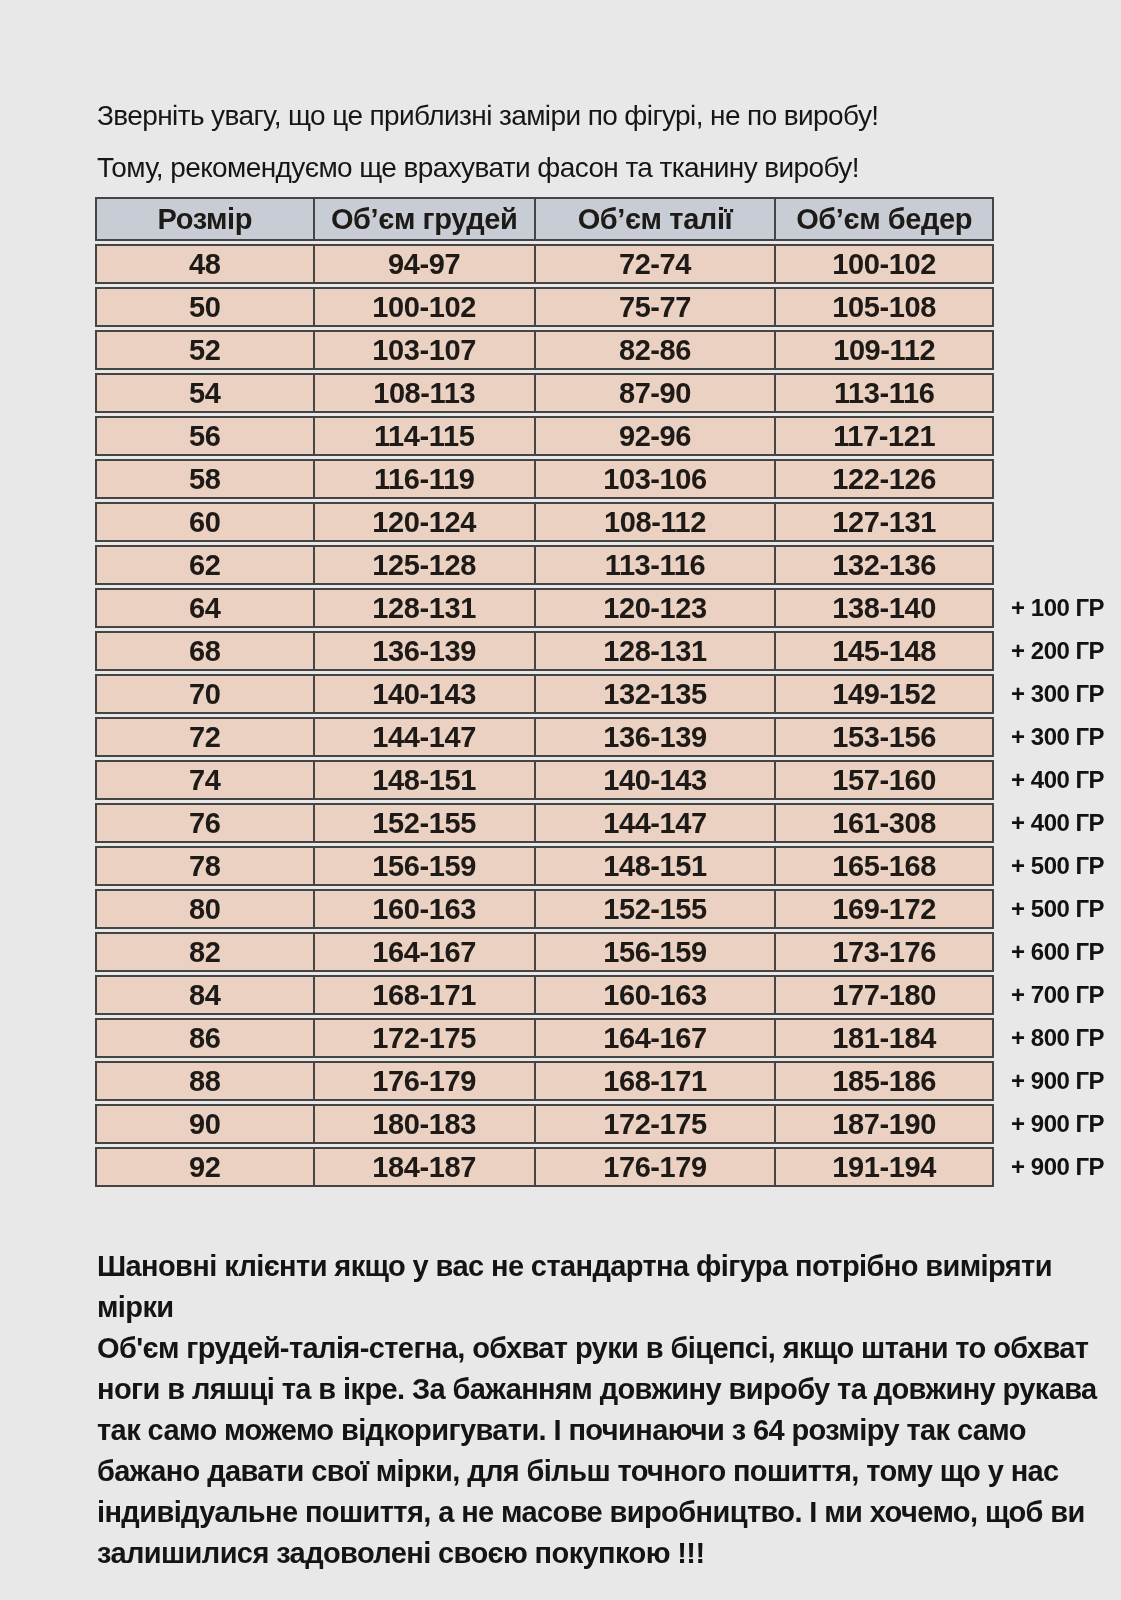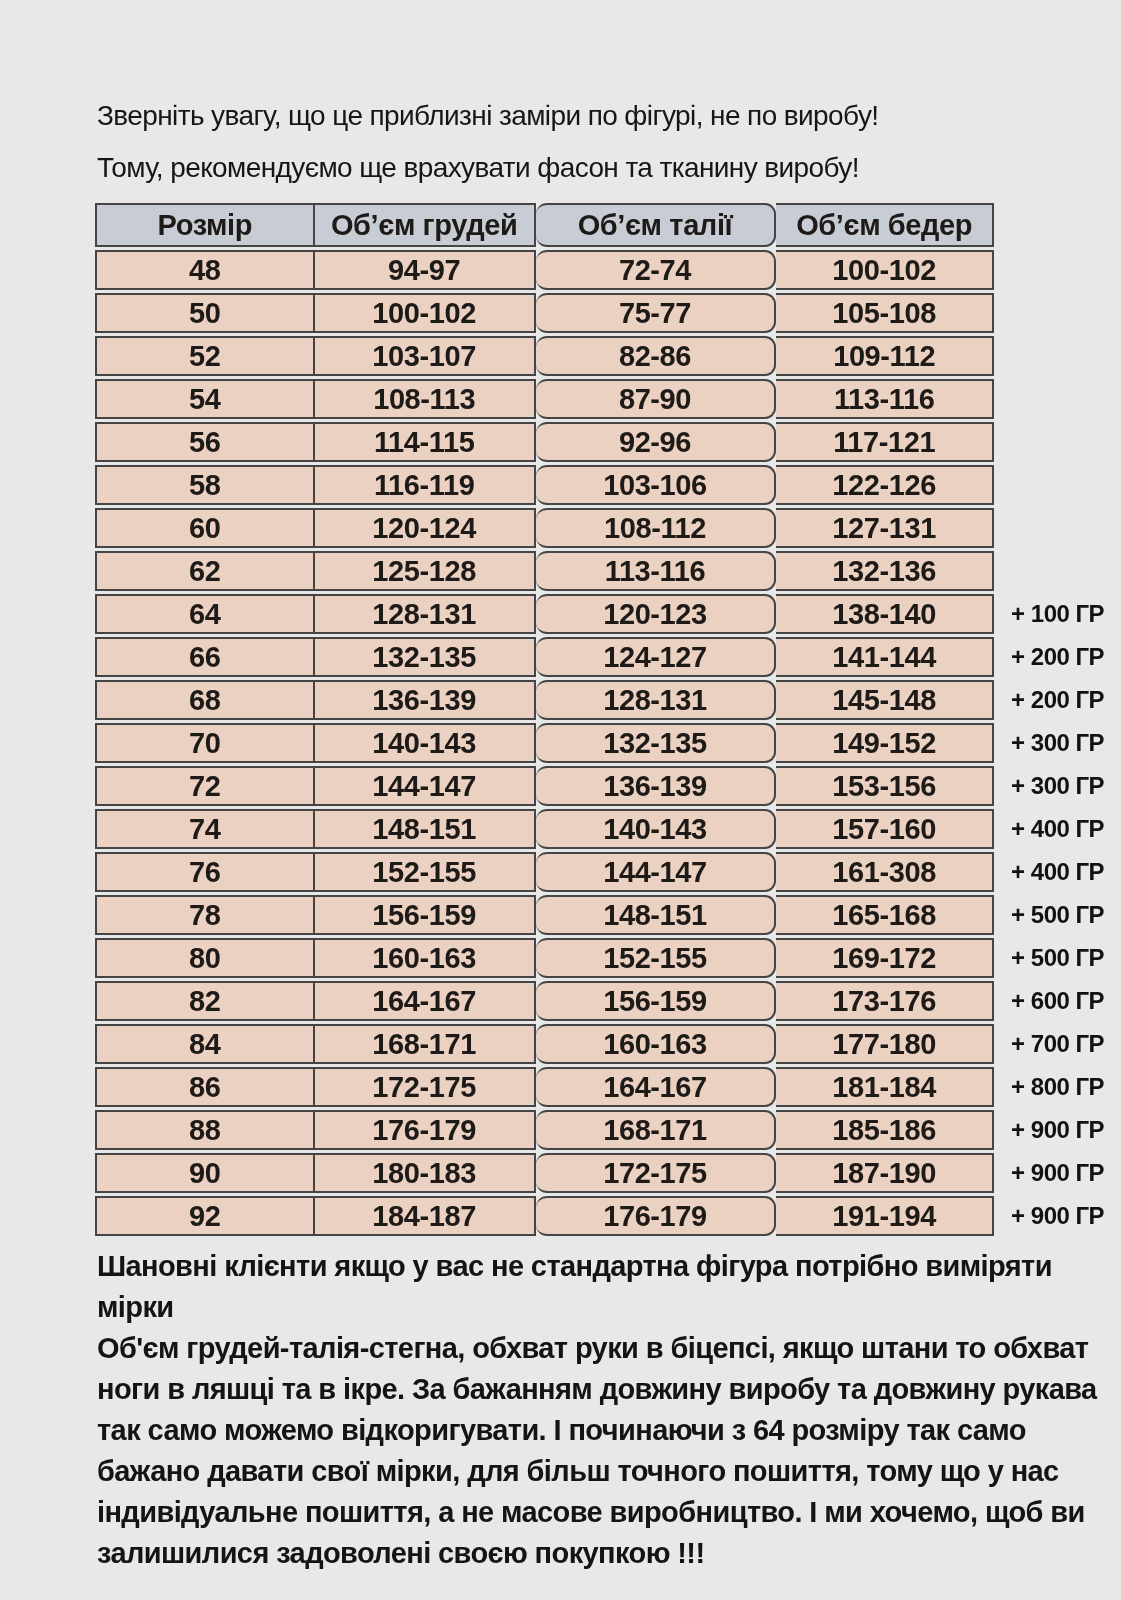--- a/index.html
+++ b/index.html
@@ -14,39 +14,39 @@
   .notice {
     position: absolute; left: 97px;
     font-size: 28px; font-weight: 400;
     letter-spacing: -0.6px; color: #161616;
     white-space: nowrap;
   }
   #notice1 { top: 100px; }
   #notice2 { top: 152px; }
 
   table#size-table {
-    position: absolute; left: 95px; top: 200px;
+    position: absolute; left: 95px; top: 194px;
     border-collapse: separate; border-spacing: 0 3px;
     table-layout: fixed;
   }
   th, td { box-sizing: border-box; padding: 0; text-align: center; vertical-align: middle; }
   th.col-head, td.data-cell {
     border: 2px solid var(--border-col, #454545);
     border-left: none;
     font-weight: 700;
     font-size: 29px;
     letter-spacing: -0.4px;
     color: #1d1a17;
   }
   tr > th:first-child, tr > td:first-child { border-left: 2px solid var(--border-col, #454545); }
   th.col-head { background: var(--header-bg, #c8cdd5); height: 44px; }
   td.data-cell { background: var(--row-bg, #ebd1c1); height: 40px; }
   th:nth-child(1), td:nth-child(1) { width: 224px; }
   th:nth-child(2), td:nth-child(2) { width: 226px; }
-  th:nth-child(3), td:nth-child(3) { width: 246px; border-radius: 11px; }
+  th:nth-child(3), td:nth-child(3) { width: 246px; }
   th:nth-child(4), td:nth-child(4) { width: 223px; }
   th:nth-child(5), td:nth-child(5) { width: 128px; }
   .extra-cell {
     border: none !important;
     background: transparent !important;
     font-weight: 700;
     font-size: 24px;
     letter-spacing: -0.5px;
     color: #121212;
     white-space: nowrap;
@@ -132,27 +132,20 @@
         <td class="extra-cell"></td>
       </tr>
       <tr>
         <td class="data-cell">64</td>
         <td class="data-cell">128-131</td>
         <td class="data-cell">120-123</td>
         <td class="data-cell">138-140</td>
         <td class="extra-cell">+ 100 ГР</td>
       </tr>
       <tr>
-        <td class="data-cell">66</td>
-        <td class="data-cell">132-135</td>
-        <td class="data-cell">124-127</td>
-        <td class="data-cell">141-144</td>
-        <td class="extra-cell">+ 200 ГР</td>
-      </tr>
-      <tr>
         <td class="data-cell">68</td>
         <td class="data-cell">136-139</td>
         <td class="data-cell">128-131</td>
         <td class="data-cell">145-148</td>
         <td class="extra-cell">+ 200 ГР</td>
       </tr>
       <tr>
         <td class="data-cell">70</td>
         <td class="data-cell">140-143</td>
         <td class="data-cell">132-135</td>

